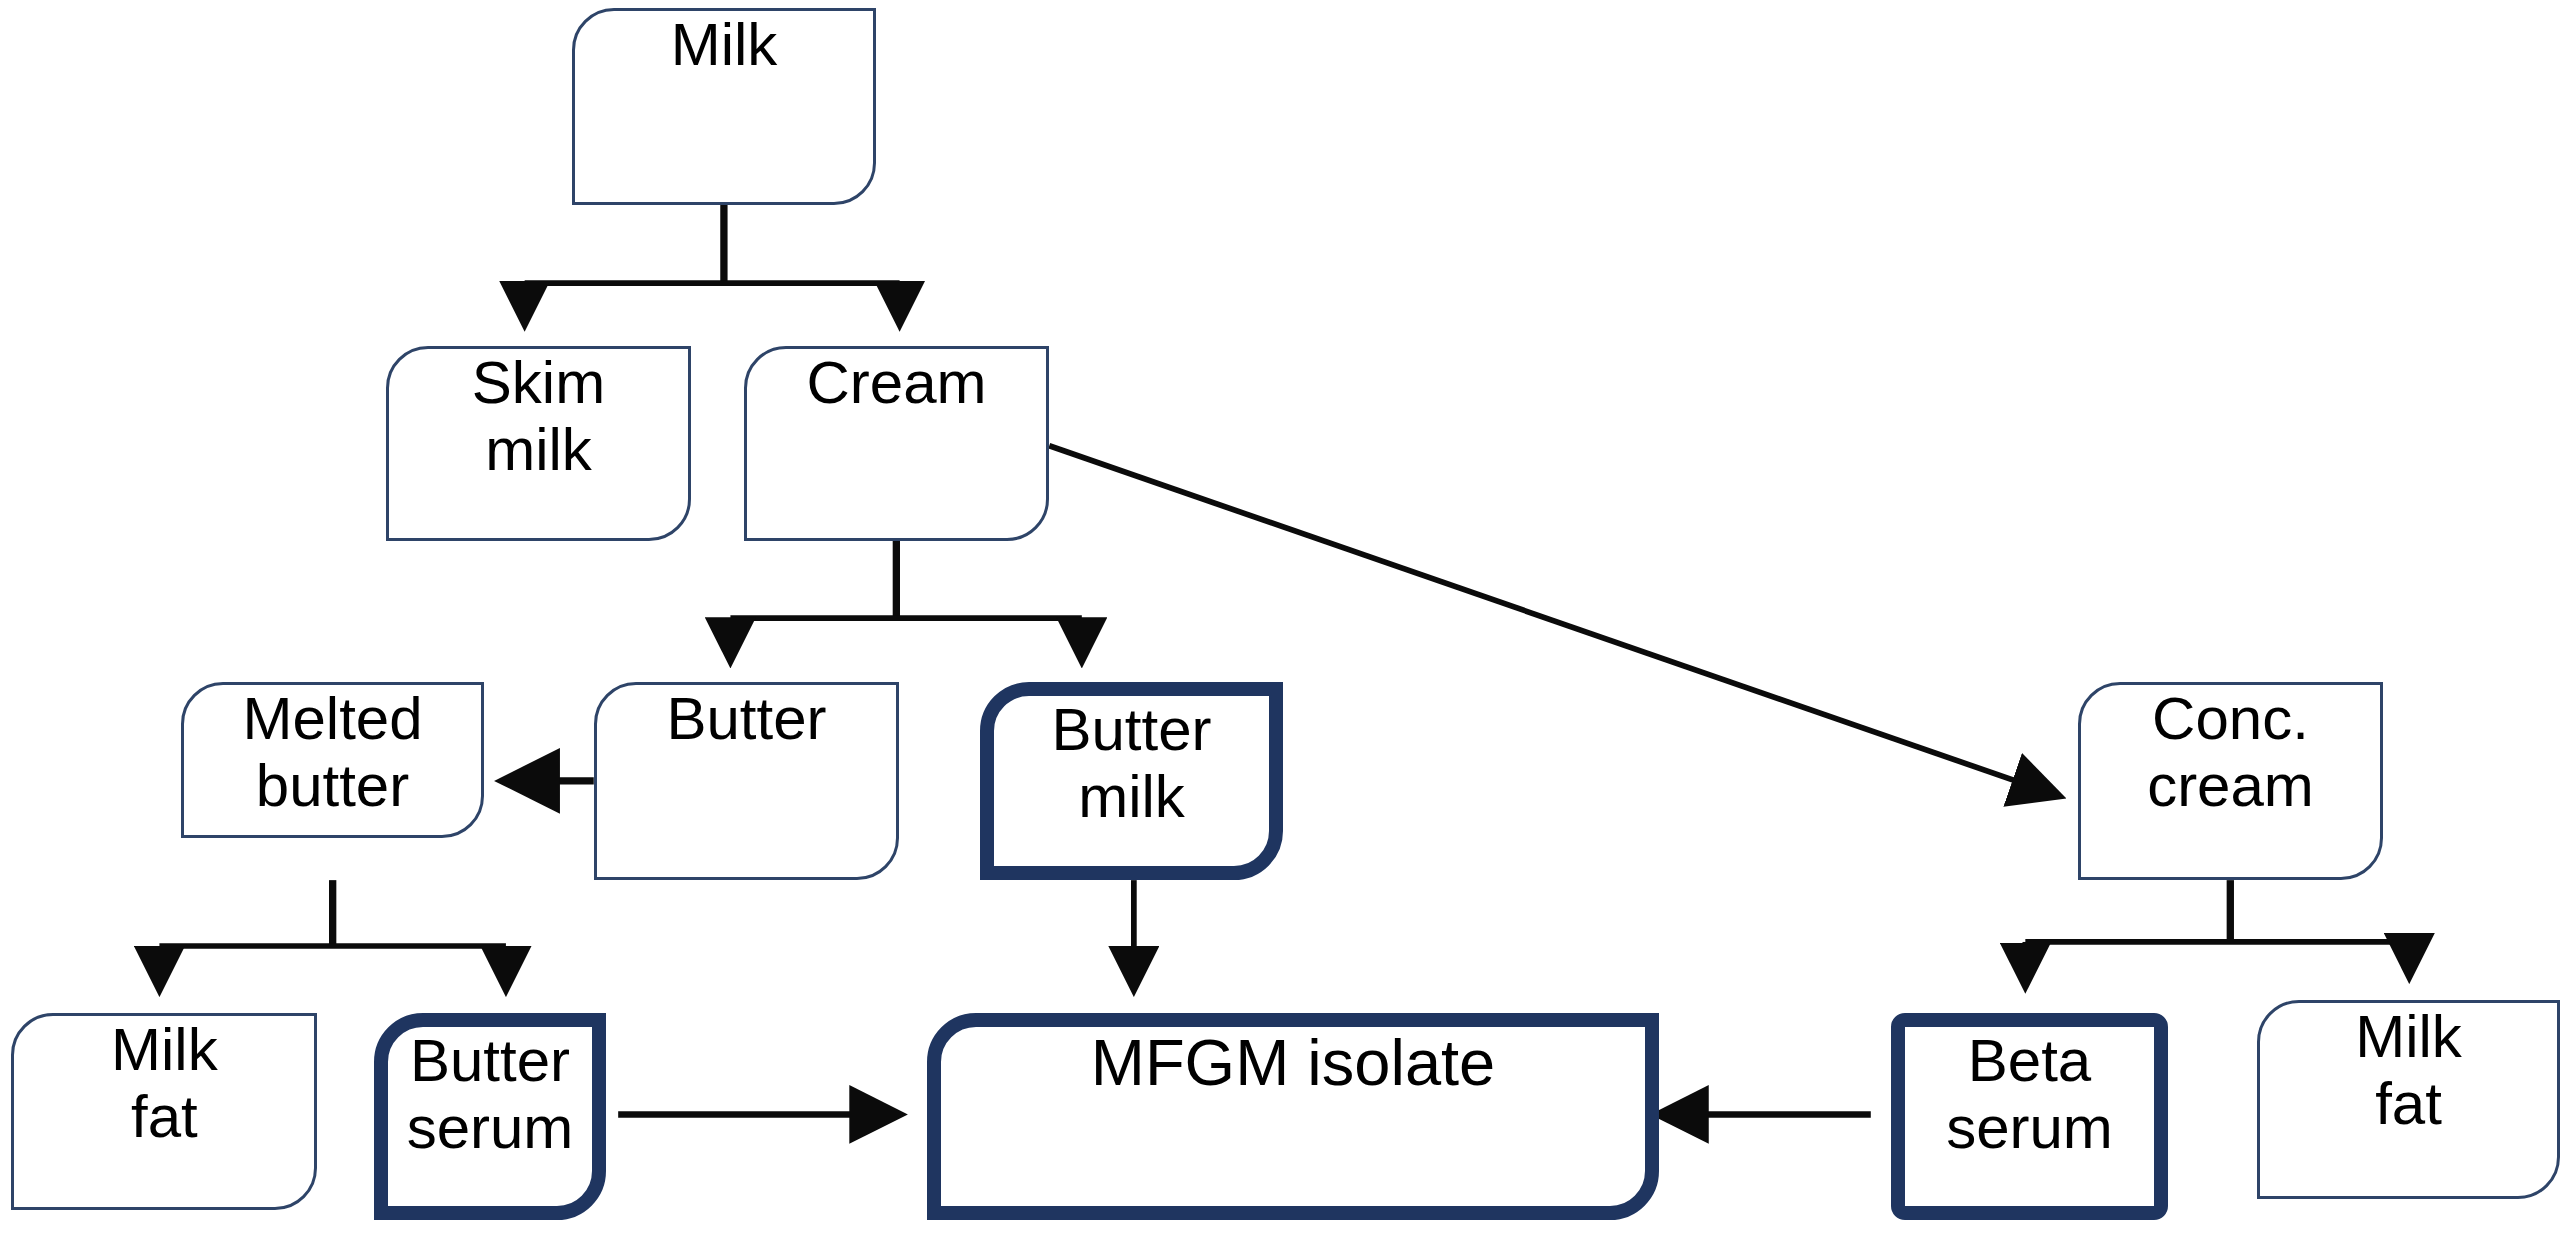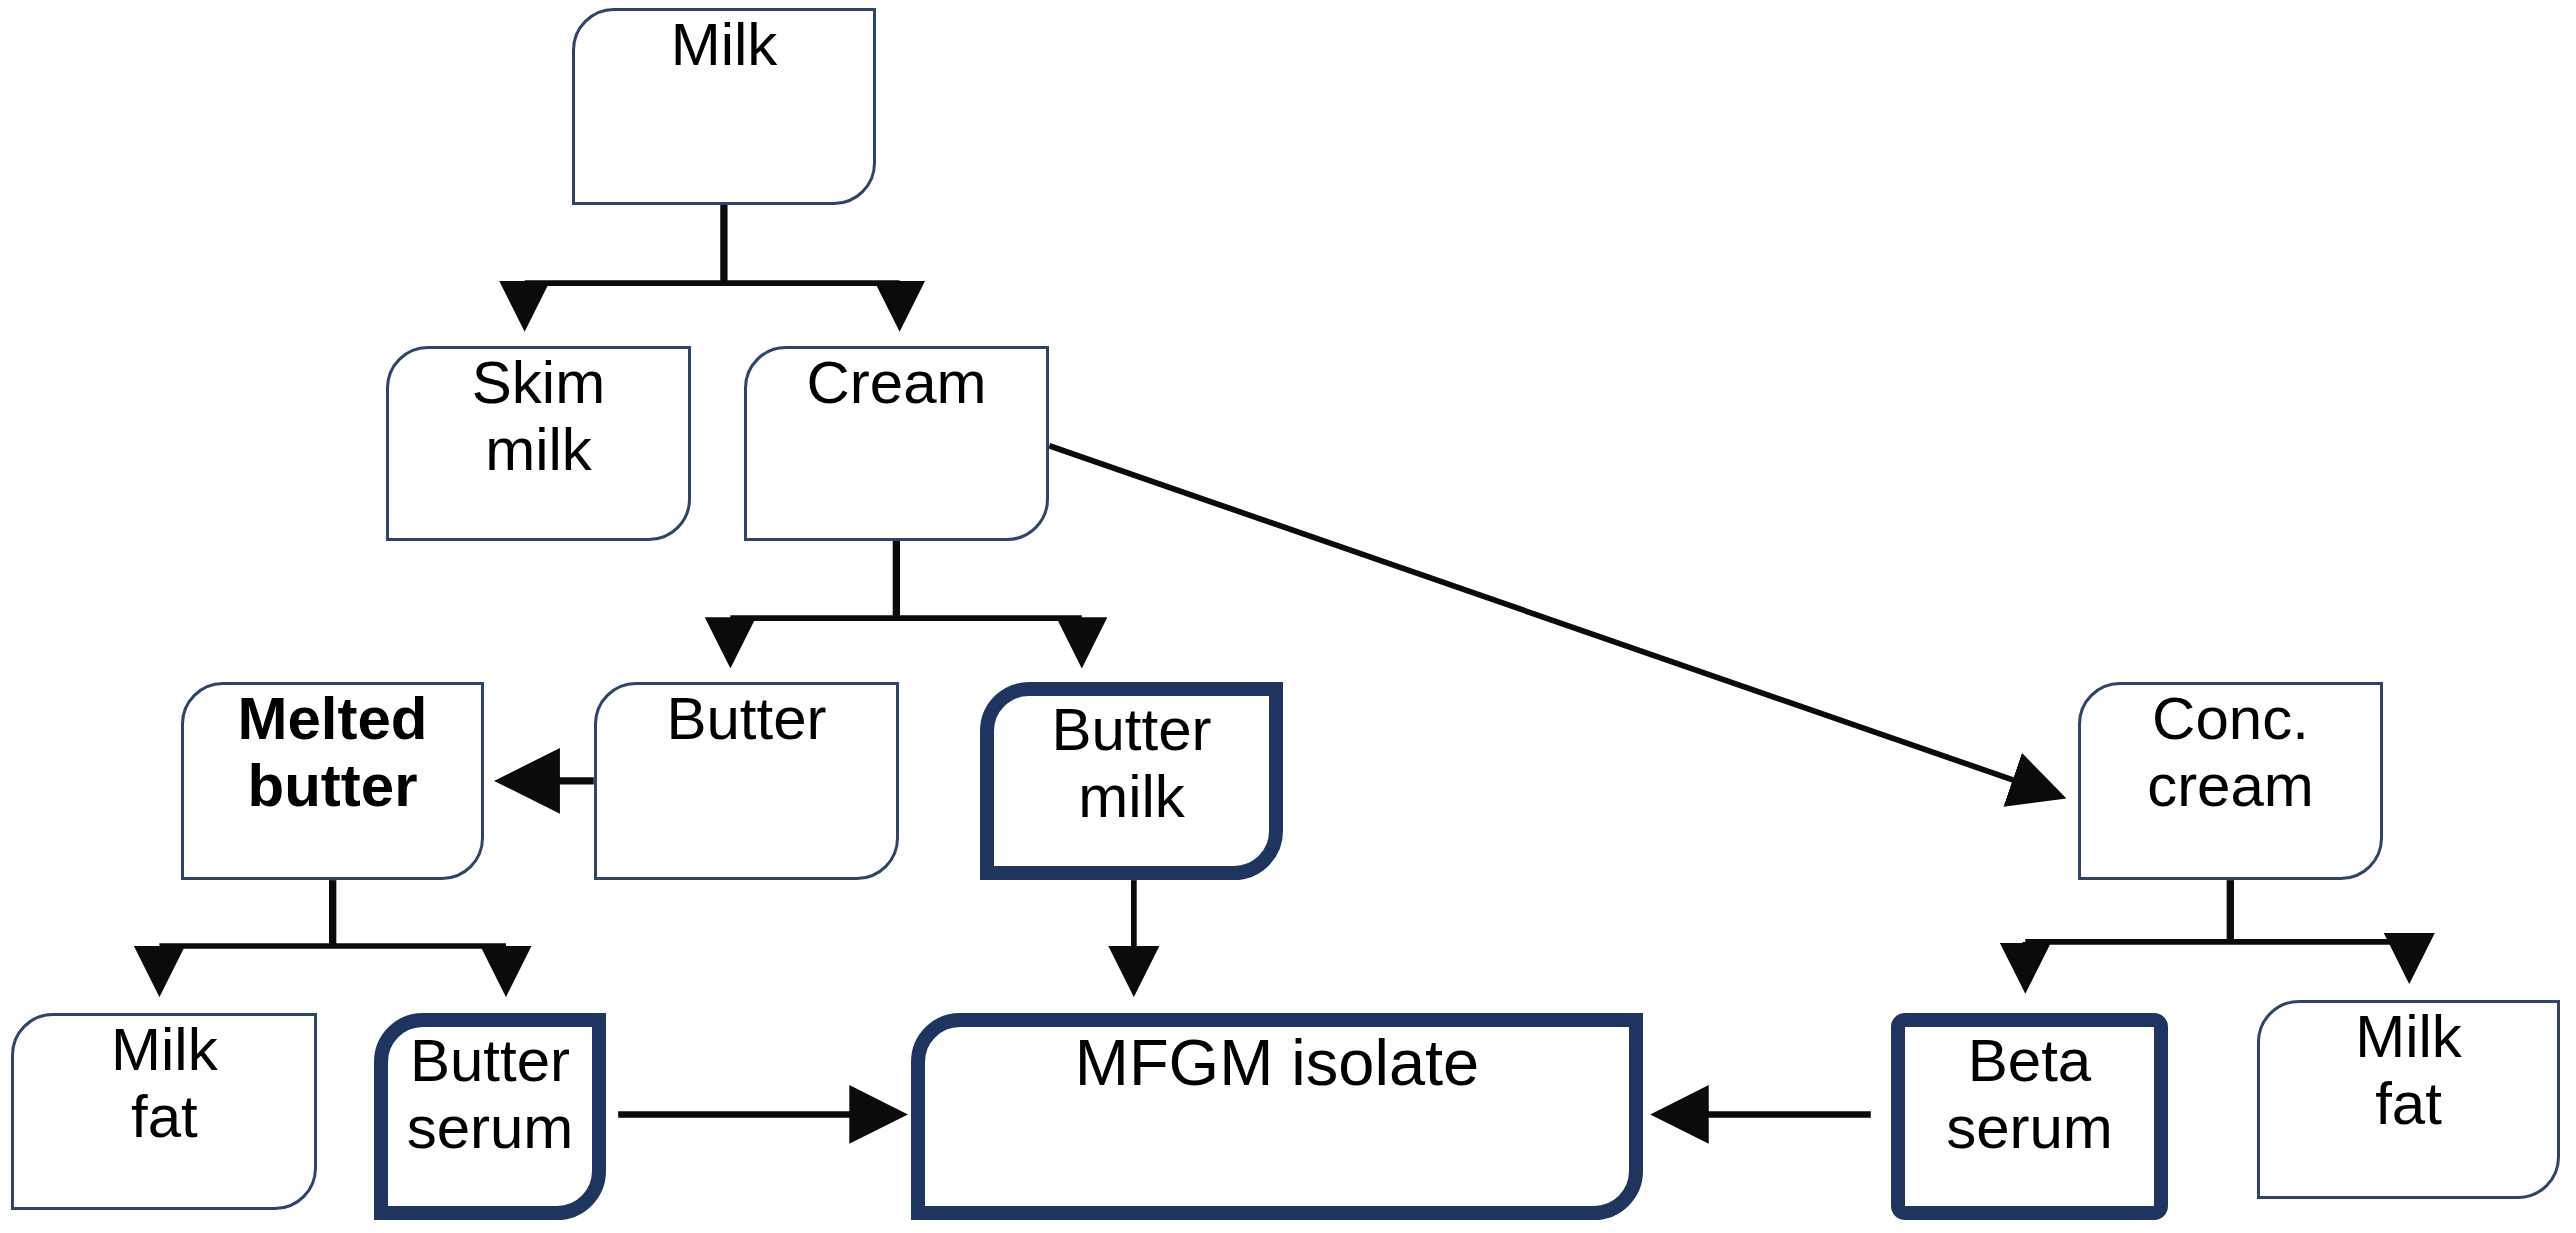--- a/index.html
+++ b/index.html
@@ -43,20 +43,21 @@
     border-radius: 42px 0 42px 0;
     font-size: 60px;
   }
   .node.bold {
     border: 14px solid #1F3560;
     border-radius: 49px 0 49px 0;
     font-size: 60px;
   }
   .node.wide {
     font-size: 65px;
+    margin-left: 16px;
   }
   .node .label {
     display: block;
     padding: 0 6.5px;
   }
 </style>
 </head>
 <body>
 
 <div id="stage">
@@ -134,21 +135,21 @@
 
   <div class="node thin" id="node-skim-milk" style="left:370px; top:346px; width:305px; height:195px;margin-left:16px;">
     <span class="label">Skim
 milk</span>
   </div>
 
   <div class="node thin" id="node-cream" style="left:744px; top:346px; width:305px; height:195px;">
     <span class="label">Cream</span>
   </div>
 
-  <div class="node thin" id="node-melted-butter" style="left:181px; top:682px; width:303px; height:198px;font-weight:bold;">
+  <div class="node thin" id="node-melted-butter" style="left:181px; top:682px; width:303px; height:156px;">
     <span class="label">Melted
 butter</span>
   </div>
 
   <div class="node thin" id="node-butter" style="left:594px; top:682px; width:305px; height:198px;">
     <span class="label">Butter</span>
   </div>
 
   <div class="node bold" id="node-butter-milk" style="left:980px; top:682px; width:303px; height:198px;">
     <span class="label">Butter

